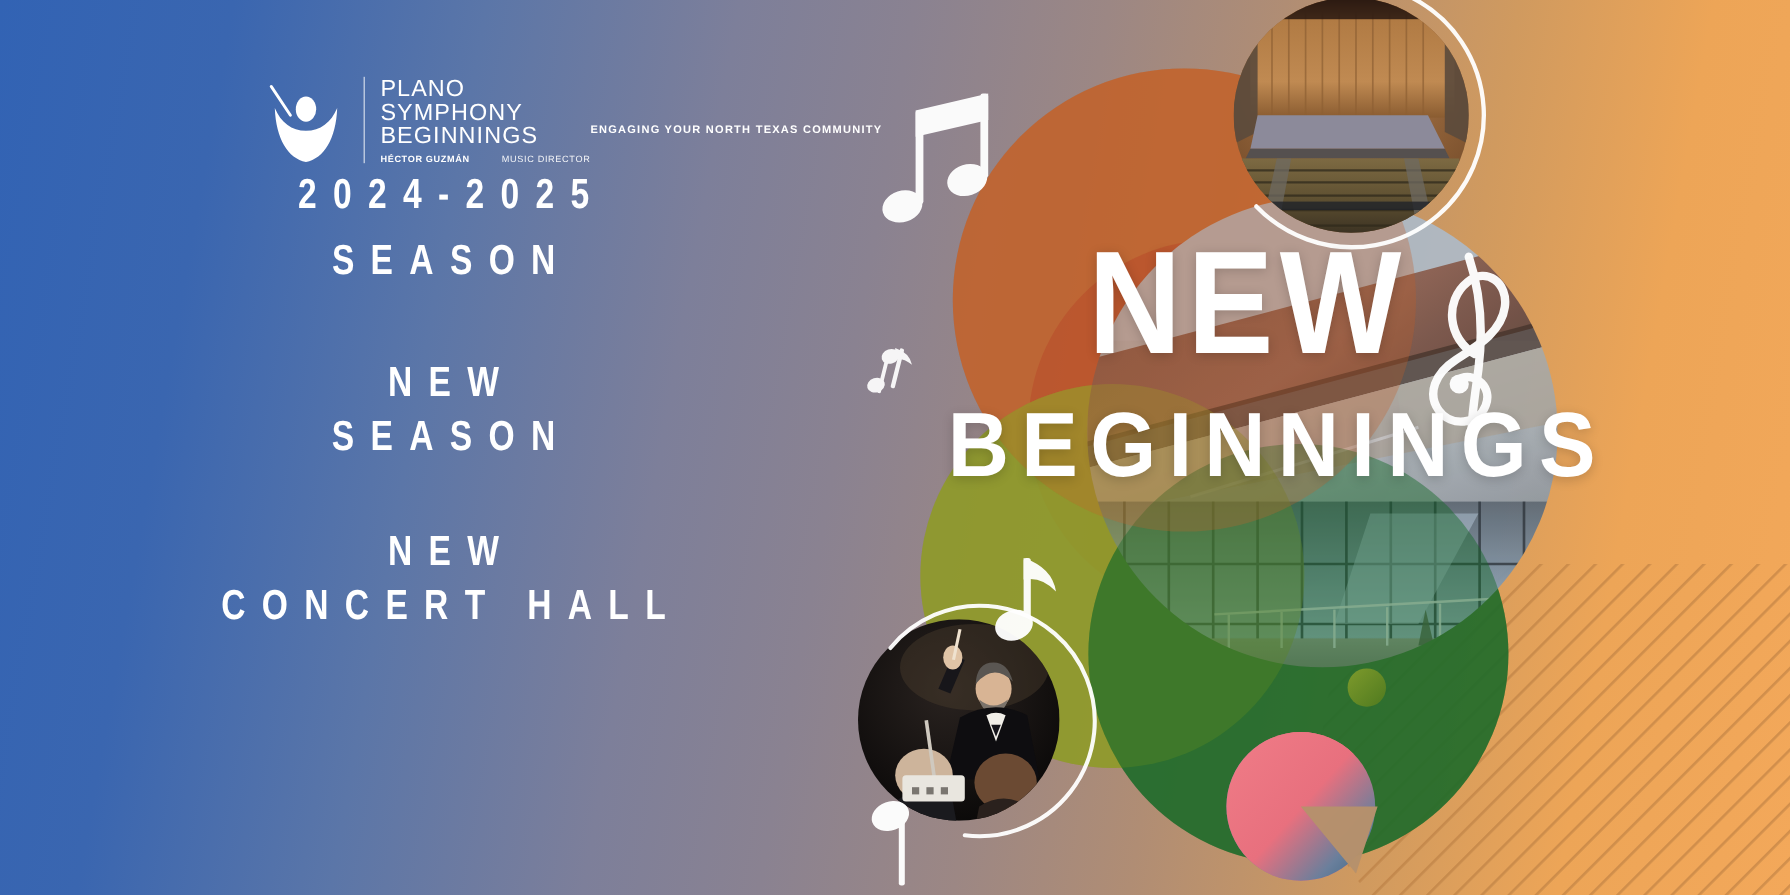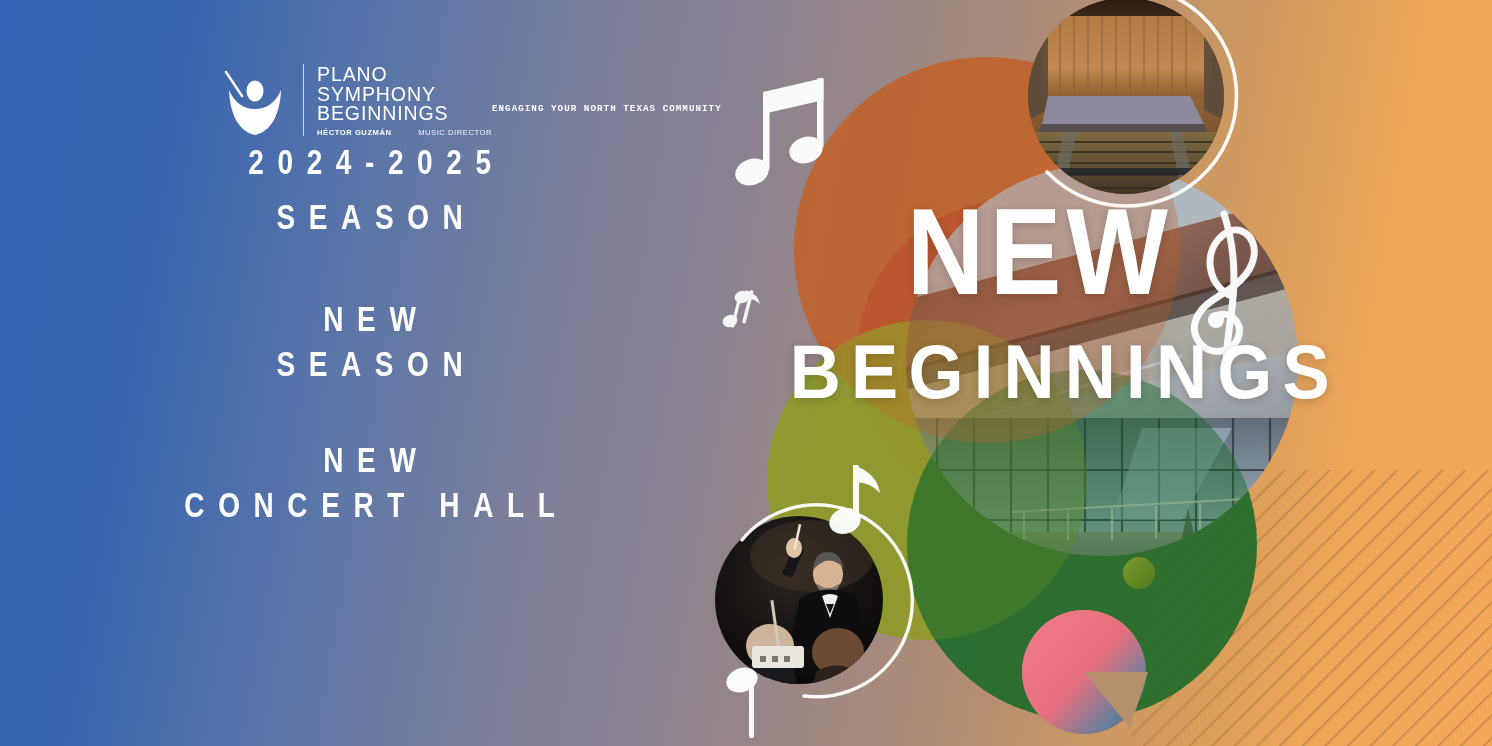--- a/index.html
+++ b/index.html
@@ -76,21 +76,20 @@
     white-space:nowrap;
   }
   .logo-sub .light{ font-weight:400; opacity:.92;padding-left:24px; }
   .logo-tag{
     margin-top:14px;
     color:#fff;
     font-size:9.2px;
     font-weight:700;
     letter-spacing:1.05px;
     white-space:nowrap;
-    font-family:Liberation Mono, monospace;
   }
 
   
   .season-block{ text-align:center; }
   .season-block .l1{
     color:#fff;
     font-size:35px;
     font-weight:700;
     letter-spacing:17px;
     line-height:1.28;

